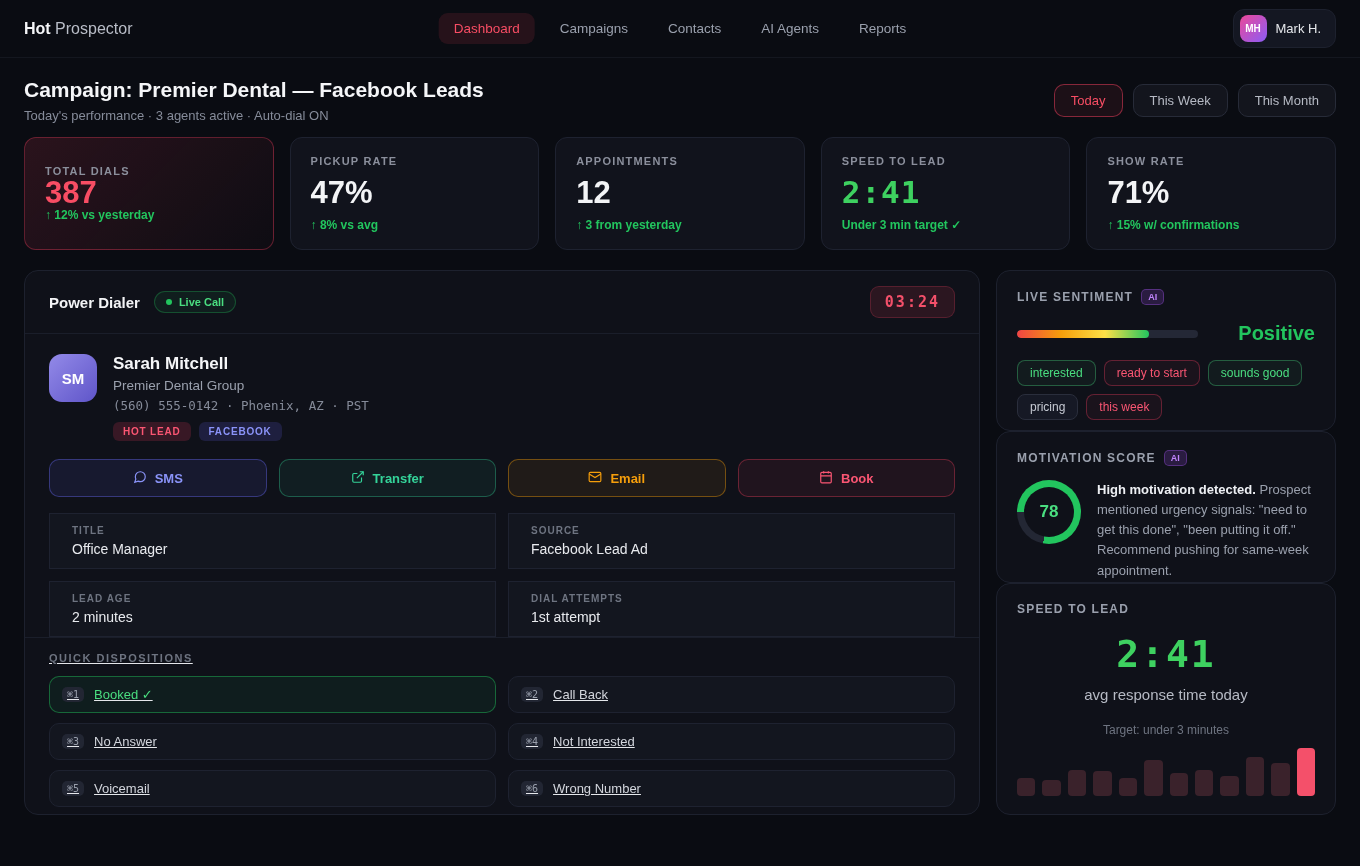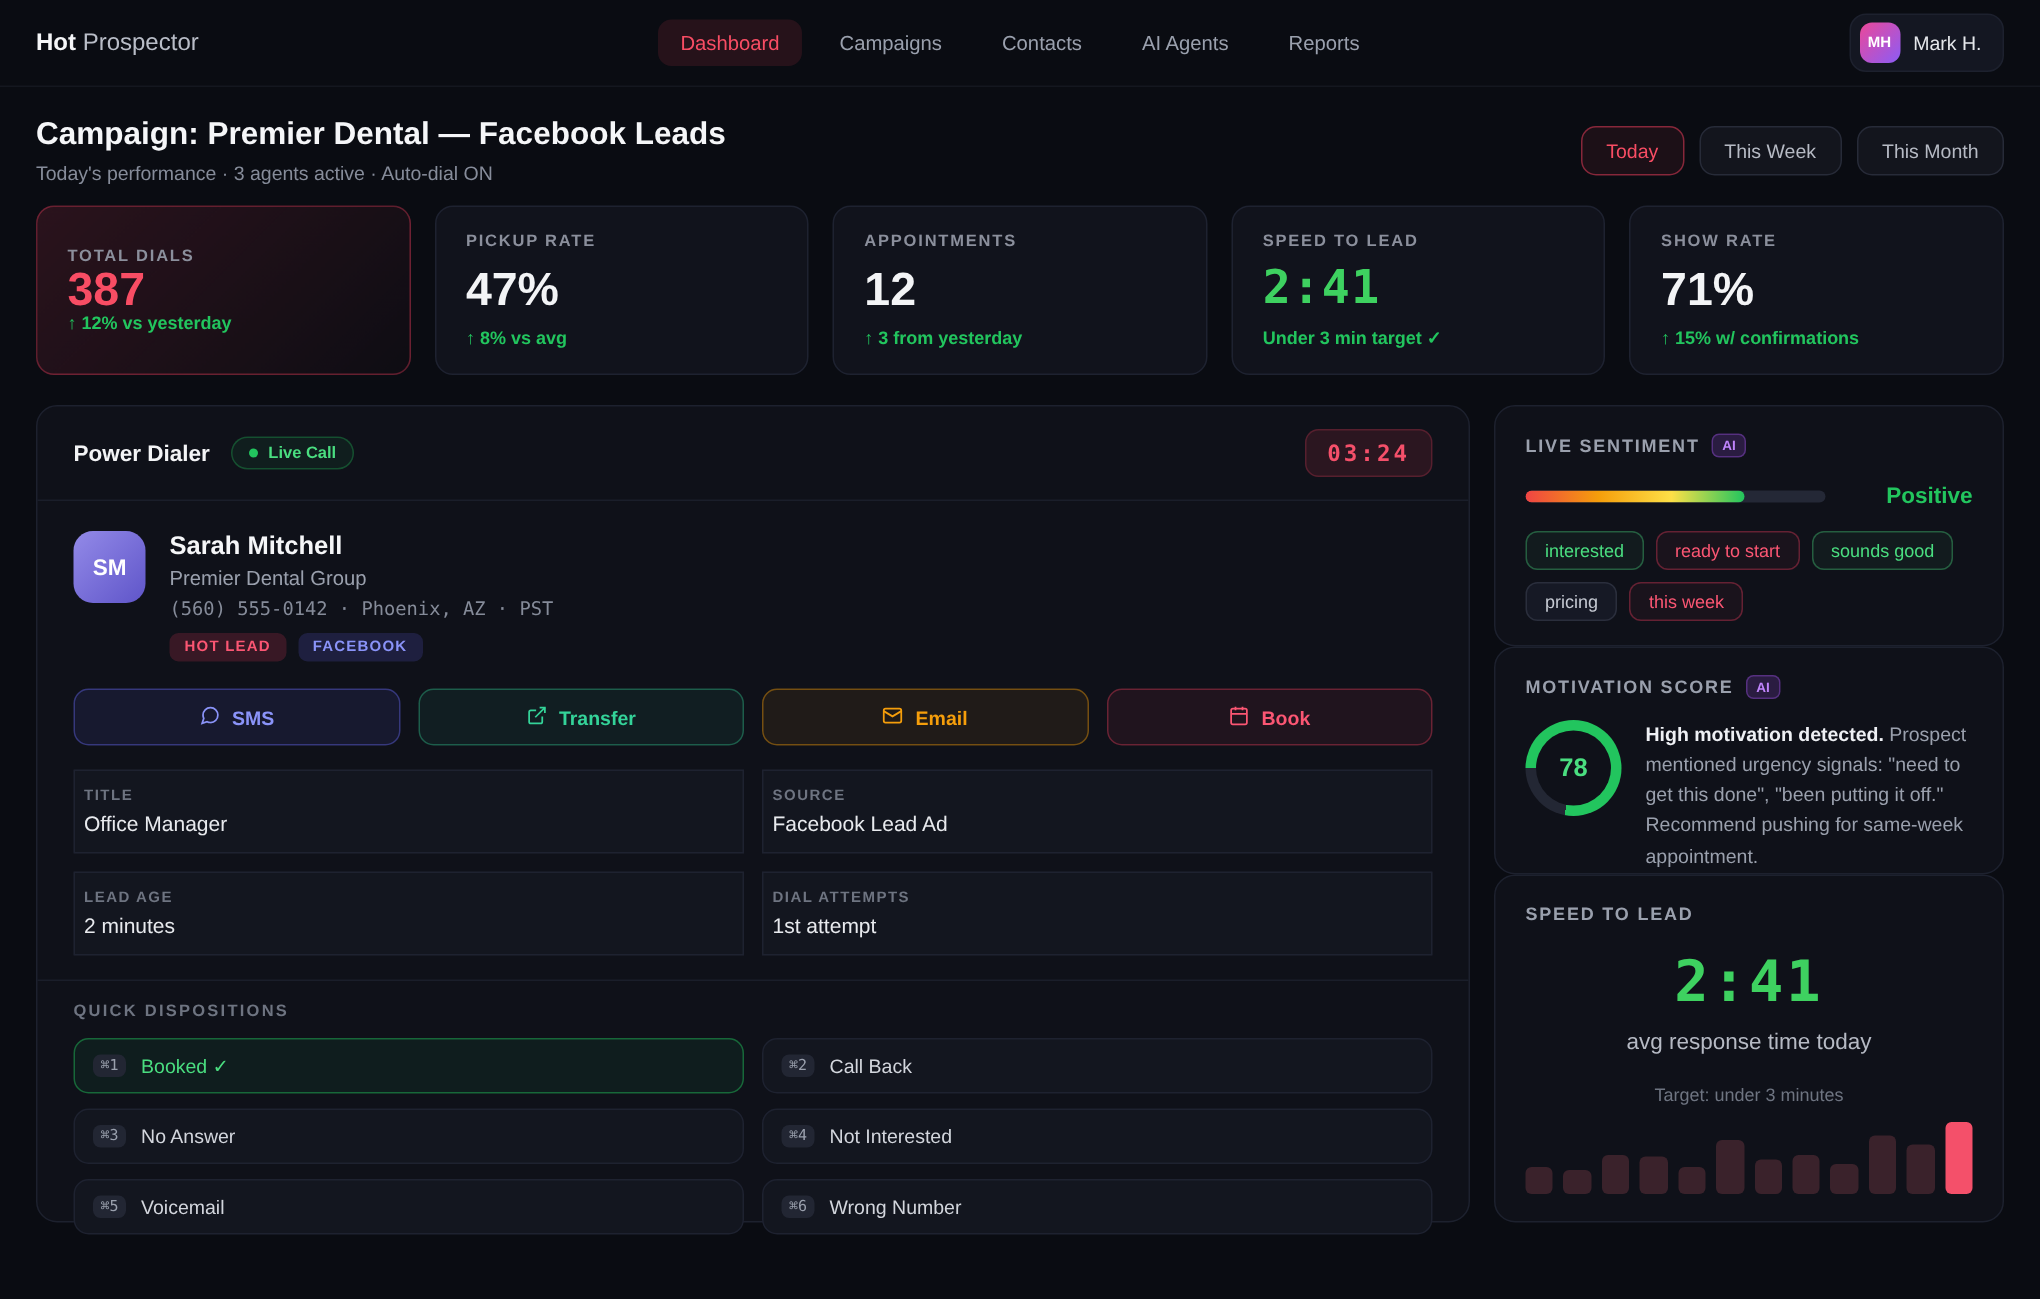--- a/index.html
+++ b/index.html
@@ -78,25 +78,25 @@
   .actions { display:grid; grid-template-columns:repeat(4,1fr); gap:12px; padding:2px 24px 0; }
   .act-btn { height:38px; border-radius:10px; display:flex; align-items:center; justify-content:center;
              gap:8px; font-size:13px; font-weight:bold; cursor:pointer; border:1px solid; background:none; }
   .act-btn svg { width:14px; height:14px; }
   .act-sms      { color:#8a93f8; background:rgba(99,102,241,.10); border-color:rgba(99,102,241,.40); }
   .act-email    { color:#f59e0b; background:rgba(245,158,11,.08); border-color:rgba(245,158,11,.40); }
   .act-transfer { color:#34d399; background:rgba(52,211,153,.07); border-color:rgba(52,211,153,.35); }
   .act-book     { color:#fb5673; background:rgba(244,63,94,.08);  border-color:rgba(244,63,94,.35); }
 
   .fields { display:grid; grid-template-columns:1fr 1fr; gap:12px; padding:16px 24px 0; }
-  .field { background:#13161f; border:1px solid #1e2230; border-radius:0; padding:11px 6px; }
+  .field { background:#13161f; border:1px solid #1e2230; border-radius:0; padding:11px 22px; }
   .f-label { font-size:10px; font-weight:bold; letter-spacing:1px; color:#6e7481; }
   .f-value { font-size:14px; color:#e8eaee; margin-top:5px; }
 
-  .dispo-sec { margin-top:16px; border-top:1px solid #1a1e2a; padding:14px 24px 16px; }
+  .dispo-sec { border-top:1px solid #1a1e2a; padding:14px 24px 16px;text-decoration:underline; }
   .dispo-title { font-size:11px; font-weight:bold; letter-spacing:1.5px; color:#6e7481; }
   .dispo-grid { display:grid; grid-template-columns:1fr 1fr; gap:10px 12px; margin-top:12px; }
   .dispo { height:37px; background:#13161f; border:1px solid #1e2230; border-radius:10px;
            display:flex; align-items:center; gap:10px; padding:0 12px; cursor:pointer; }
   .dispo.active { background:rgba(34,197,94,.07); border-color:rgba(34,197,94,.45); }
   .dispo.active .d-label { color:#4ade80; }
   .d-key { font-size:10px; color:#9aa0ad; background:#222633; border-radius:5px; padding:2px 5px; }
   .d-label { font-size:13px; color:#d3d6dd; }
 
   
@@ -104,21 +104,21 @@
   .side .panel { padding:18px 20px; }
   .p-title-row { display:flex; align-items:center; gap:8px; }
   .p-title { font-size:12px; font-weight:bold; letter-spacing:1.2px; color:#9aa0ad; }
   .ai-badge { font-size:9px; font-weight:bold; color:#c084fc; background:rgba(168,85,247,.18);
               border:1px solid rgba(168,85,247,.35); border-radius:5px; padding:2px 6px; }
 
   .sent-row { display:flex; align-items:center; gap:12px; margin-top:17px; }
   .sent-track { flex:1; height:8px; border-radius:4px; background:#242836; overflow:hidden; }
   .sent-fill { height:100%; border-radius:4px;
                background:linear-gradient(90deg,#ef4444,#f59e0b,#fde047,#22c55e); }
-  .sent-label { font-size:15px; font-weight:bold; color:#22c55e;padding-left:28px; }
+  .sent-label { font-size:20px; font-weight:bold; color:#22c55e;padding-left:28px; }
   .sent-tags { display:flex; flex-wrap:wrap; gap:8px; margin-top:15px; }
   .s-tag { font-size:12px; padding:5px 12px; border-radius:8px; border:1px solid; }
   .s-tag.green { color:#4ade80; border-color:rgba(74,222,128,.35); background:rgba(74,222,128,.05); }
   .s-tag.red   { color:#fb5673; border-color:rgba(244,63,94,.35);  background:rgba(244,63,94,.05); }
   .s-tag.gray  { color:#c6cad3; border-color:#2a2e3c; background:#161925; }
 
   .motiv-body { display:flex; gap:16px; margin-top:14px; align-items:flex-start; }
   .gauge { width:64px; height:64px; flex:none; border-radius:50%;
            background:conic-gradient(from -90deg, #22c55e 0 calc(var(--pct,78)*1%), #232734 calc(var(--pct,78)*1%) 100%);
            display:flex; align-items:center; justify-content:center; }

